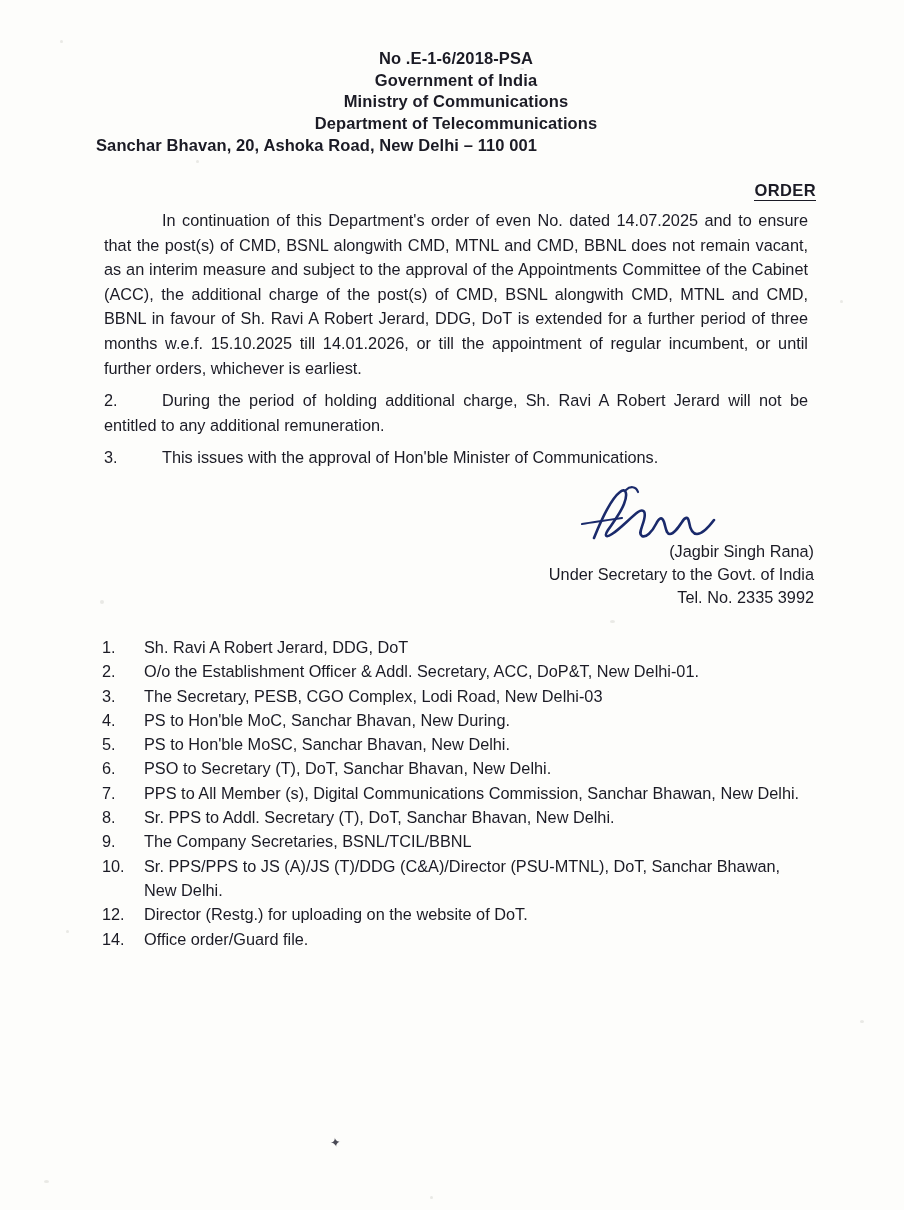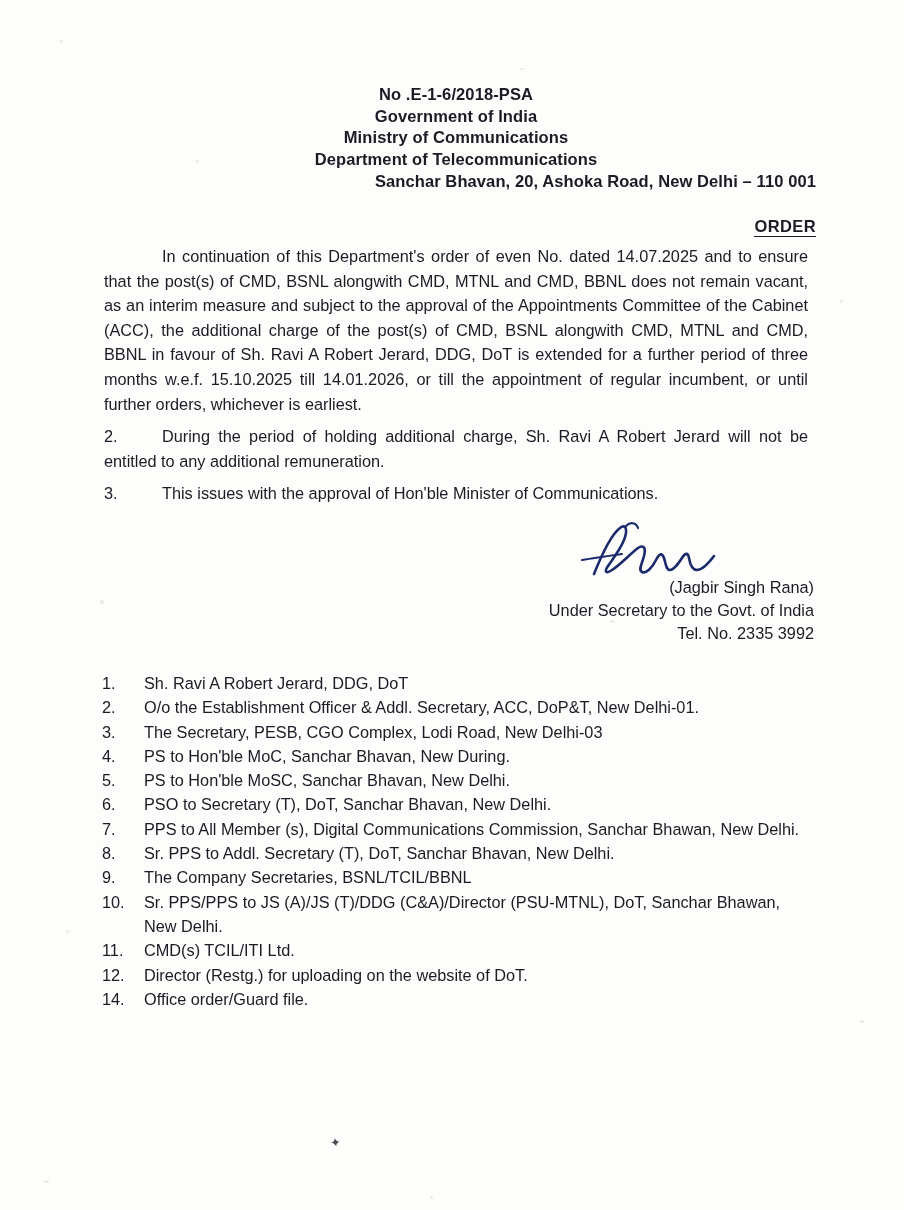--- a/index.html
+++ b/index.html
@@ -31,31 +31,31 @@
     opacity: 0.55;
   }
   .doc {
     position: absolute;
     left: 96px;
     top: 0;
     width: 720px;
   }
   .letterhead {
     text-align: center;
-    margin-top: 84px;
+    margin-top: 48px;
     font-weight: bold;
     font-size: 16.5px;
     line-height: 21.5px;
     letter-spacing: 0.1px;
   }
   .letterhead div {
     white-space: nowrap;
   }
   .address {
-    text-align: right;
+    text-align: left;
     font-weight: bold;
     font-size: 16.5px;
     margin-top: 0px;
     line-height: 22px;
   }
   .dated {
     text-align: right;
     font-size: 16.5px;
     margin-top: 27px;
     padding-right: 6px;
@@ -238,24 +238,20 @@
       </div>
       <div class="dist-row">
         <span class="dist-num">9.</span>
         <span class="dist-text">The Company Secretaries, BSNL/TCIL/BBNL</span>
       </div>
       <div class="dist-row">
         <span class="dist-num">10.</span>
         <span class="dist-text">Sr. PPS/PPS to JS (A)/JS (T)/DDG (C&amp;A)/Director (PSU-MTNL), DoT, Sanchar Bhawan, New Delhi.</span>
       </div>
       <div class="dist-row">
-        <span class="dist-num">11.</span>
-        <span class="dist-text">CMD(s) TCIL/ITI Ltd.</span>
-      </div>
-      <div class="dist-row">
         <span class="dist-num">12.</span>
         <span class="dist-text">Director (Restg.) for uploading on the website of DoT.</span>
       </div>
       <div class="dist-row">
         <span class="dist-num">14.</span>
         <span class="dist-text">Office order/Guard file.</span>
       </div>
     </div>
 
   </div>

